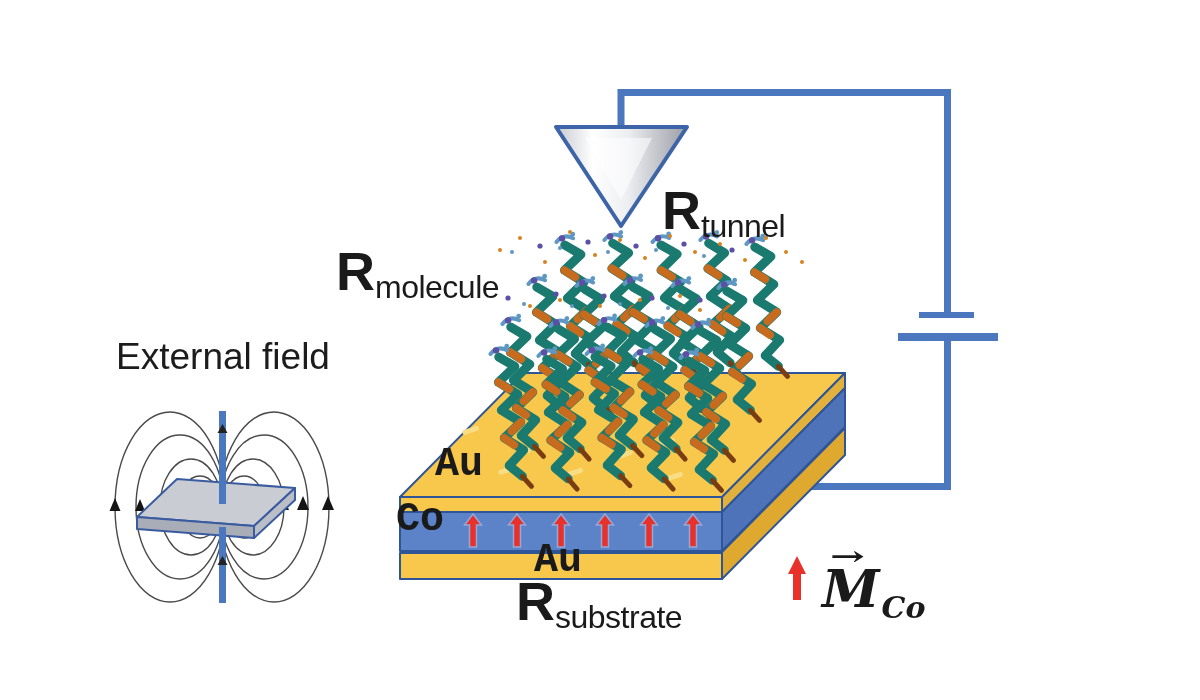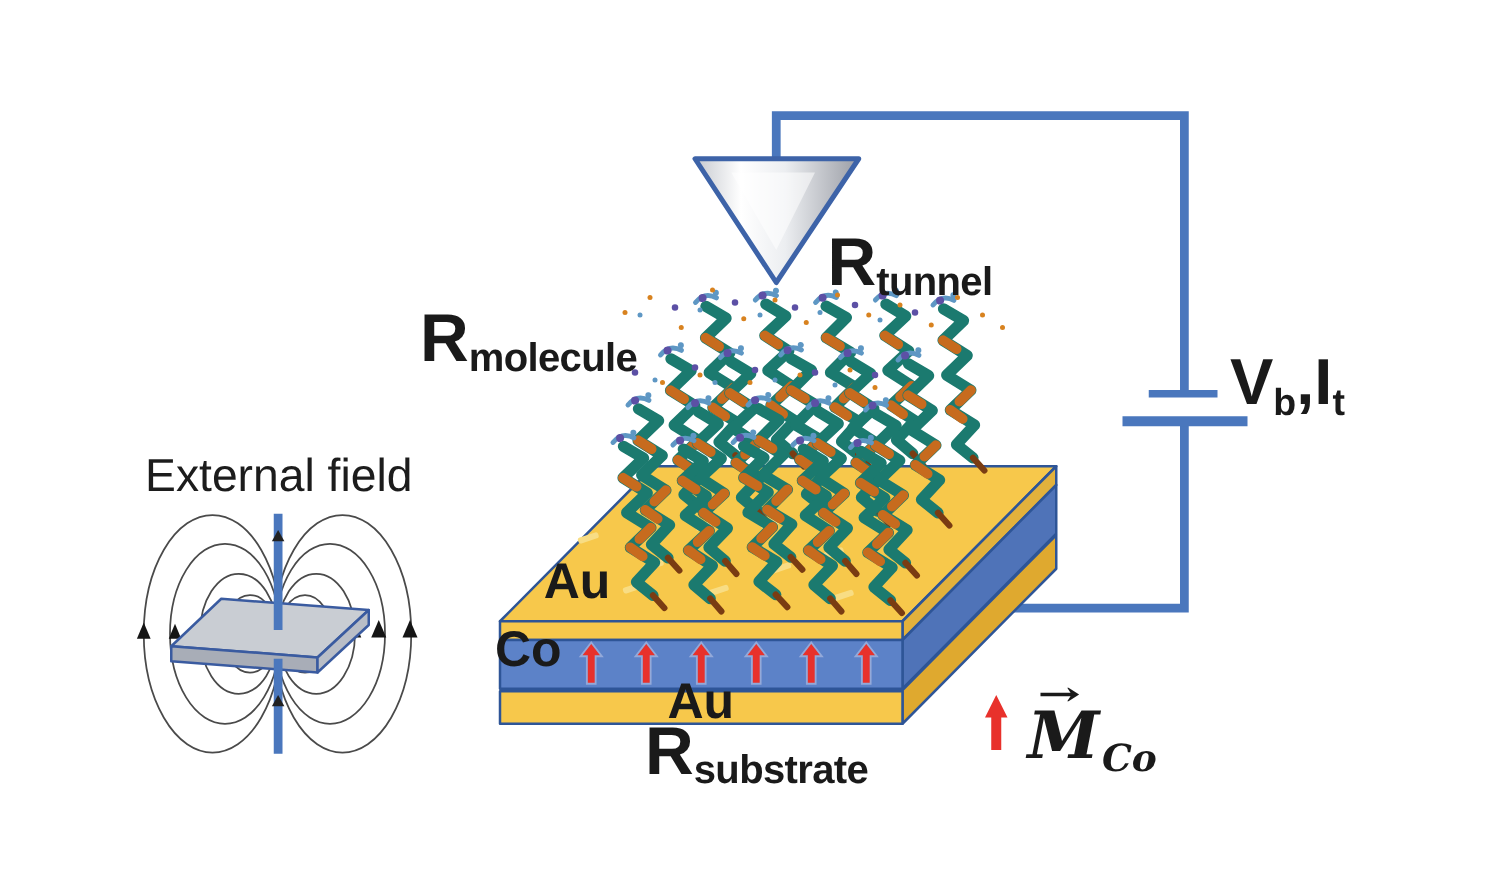--- a/index.html
+++ b/index.html
@@ -2,22 +2,22 @@
 <html><head>
 <meta charset="utf-8">
 <style>
   html,body{margin:0;padding:0;background:#ffffff;}
   .stage{position:relative;width:1200px;height:700px;background:#ffffff;overflow:hidden;
          font-family:"Liberation Sans",sans-serif;}
   svg.scene{position:absolute;left:0;top:0;}
 
   .lbl{position:absolute;color:#1a1a1a;line-height:1;white-space:nowrap;}
   .rlbl{font-weight:700;font-size:54px;}
-  .rsub{font-size:32px;font-weight:700;vertical-align:-0.24em;letter-spacing:-0.5px;}
-  .layerlbl{font-weight:700;font-size:40px;}
+  .rsub{font-size:32px;font-weight:400;vertical-align:-0.24em;letter-spacing:-0.5px;}
+  .layerlbl{font-weight:700;font-size:40px;font-family:Liberation Mono, monospace;}
   .vlbl{font-weight:700;font-size:52px;}
   .vsub{font-size:30px;vertical-align:-0.30em;}
   .extlbl{font-size:37px;font-weight:400;width:258px;text-align:center;color:#1c1c1c;}
   .mlbl{font-family:"DejaVu Serif",serif;font-style:italic;font-weight:700;font-size:52px;}
   .msub{font-size:30px;vertical-align:-0.35em;margin-left:2px;}
   .mvec{position:absolute;top:-20px;left:8px;font-size:26px;font-weight:700;
         transform:scaleX(1.6);transform-origin:left center;}
 
   
   .hxmain{stroke:#1b7a6f;stroke-width:9;fill:none;stroke-linejoin:round;stroke-linecap:round;}
@@ -193,37 +193,34 @@
       <circle cx="668" cy="308" r="2" fill="#5e97c4"></circle>
     </g>
   </g>
 
   <g>
     <polygon points="556,127 687,127 621,226" fill="url(#tipg)" stroke="#3d63a8" stroke-width="4" stroke-linejoin="round"></polygon>
     <polygon points="585,138 652,138 621,200" fill="#ffffff" opacity="0.55"></polygon>
   </g>
 </svg>
 
-<div class="lbl extlbl" style="left:94px;top:362px">External field</div>
+<div class="lbl extlbl" style="left:94px;top:338px">External field</div>
 
 <div class="lbl rlbl" style="left:336px;top:244px">
   <span>R</span><span class="rsub">molecule</span>
 </div>
 
 <div class="lbl rlbl" style="left:662px;top:183px">
   <span>R</span><span class="rsub">tunnel</span>
 </div>
 
 <div class="lbl rlbl" style="left:516px;top:574px">
   <span>R</span><span class="rsub">substrate</span>
 </div>
 
-<div class="lbl vlbl" style="left:984px;top:280px">
-  <span>V</span><span class="vsub">b</span><span>,</span><span>I</span><span class="vsub">t</span>
-</div>
 
 <div class="lbl layerlbl" style="left:435px;top:445px">Au</div>
 
 <div class="lbl layerlbl" style="left:396px;top:500px">Co</div>
 
 <div class="lbl layerlbl" style="left:534px;top:541px">Au</div>
 
 <div class="lbl mlbl" style="left:822px;top:563px">
   <span class="mvec">→</span>
   <span>M</span><span class="msub">Co</span>

